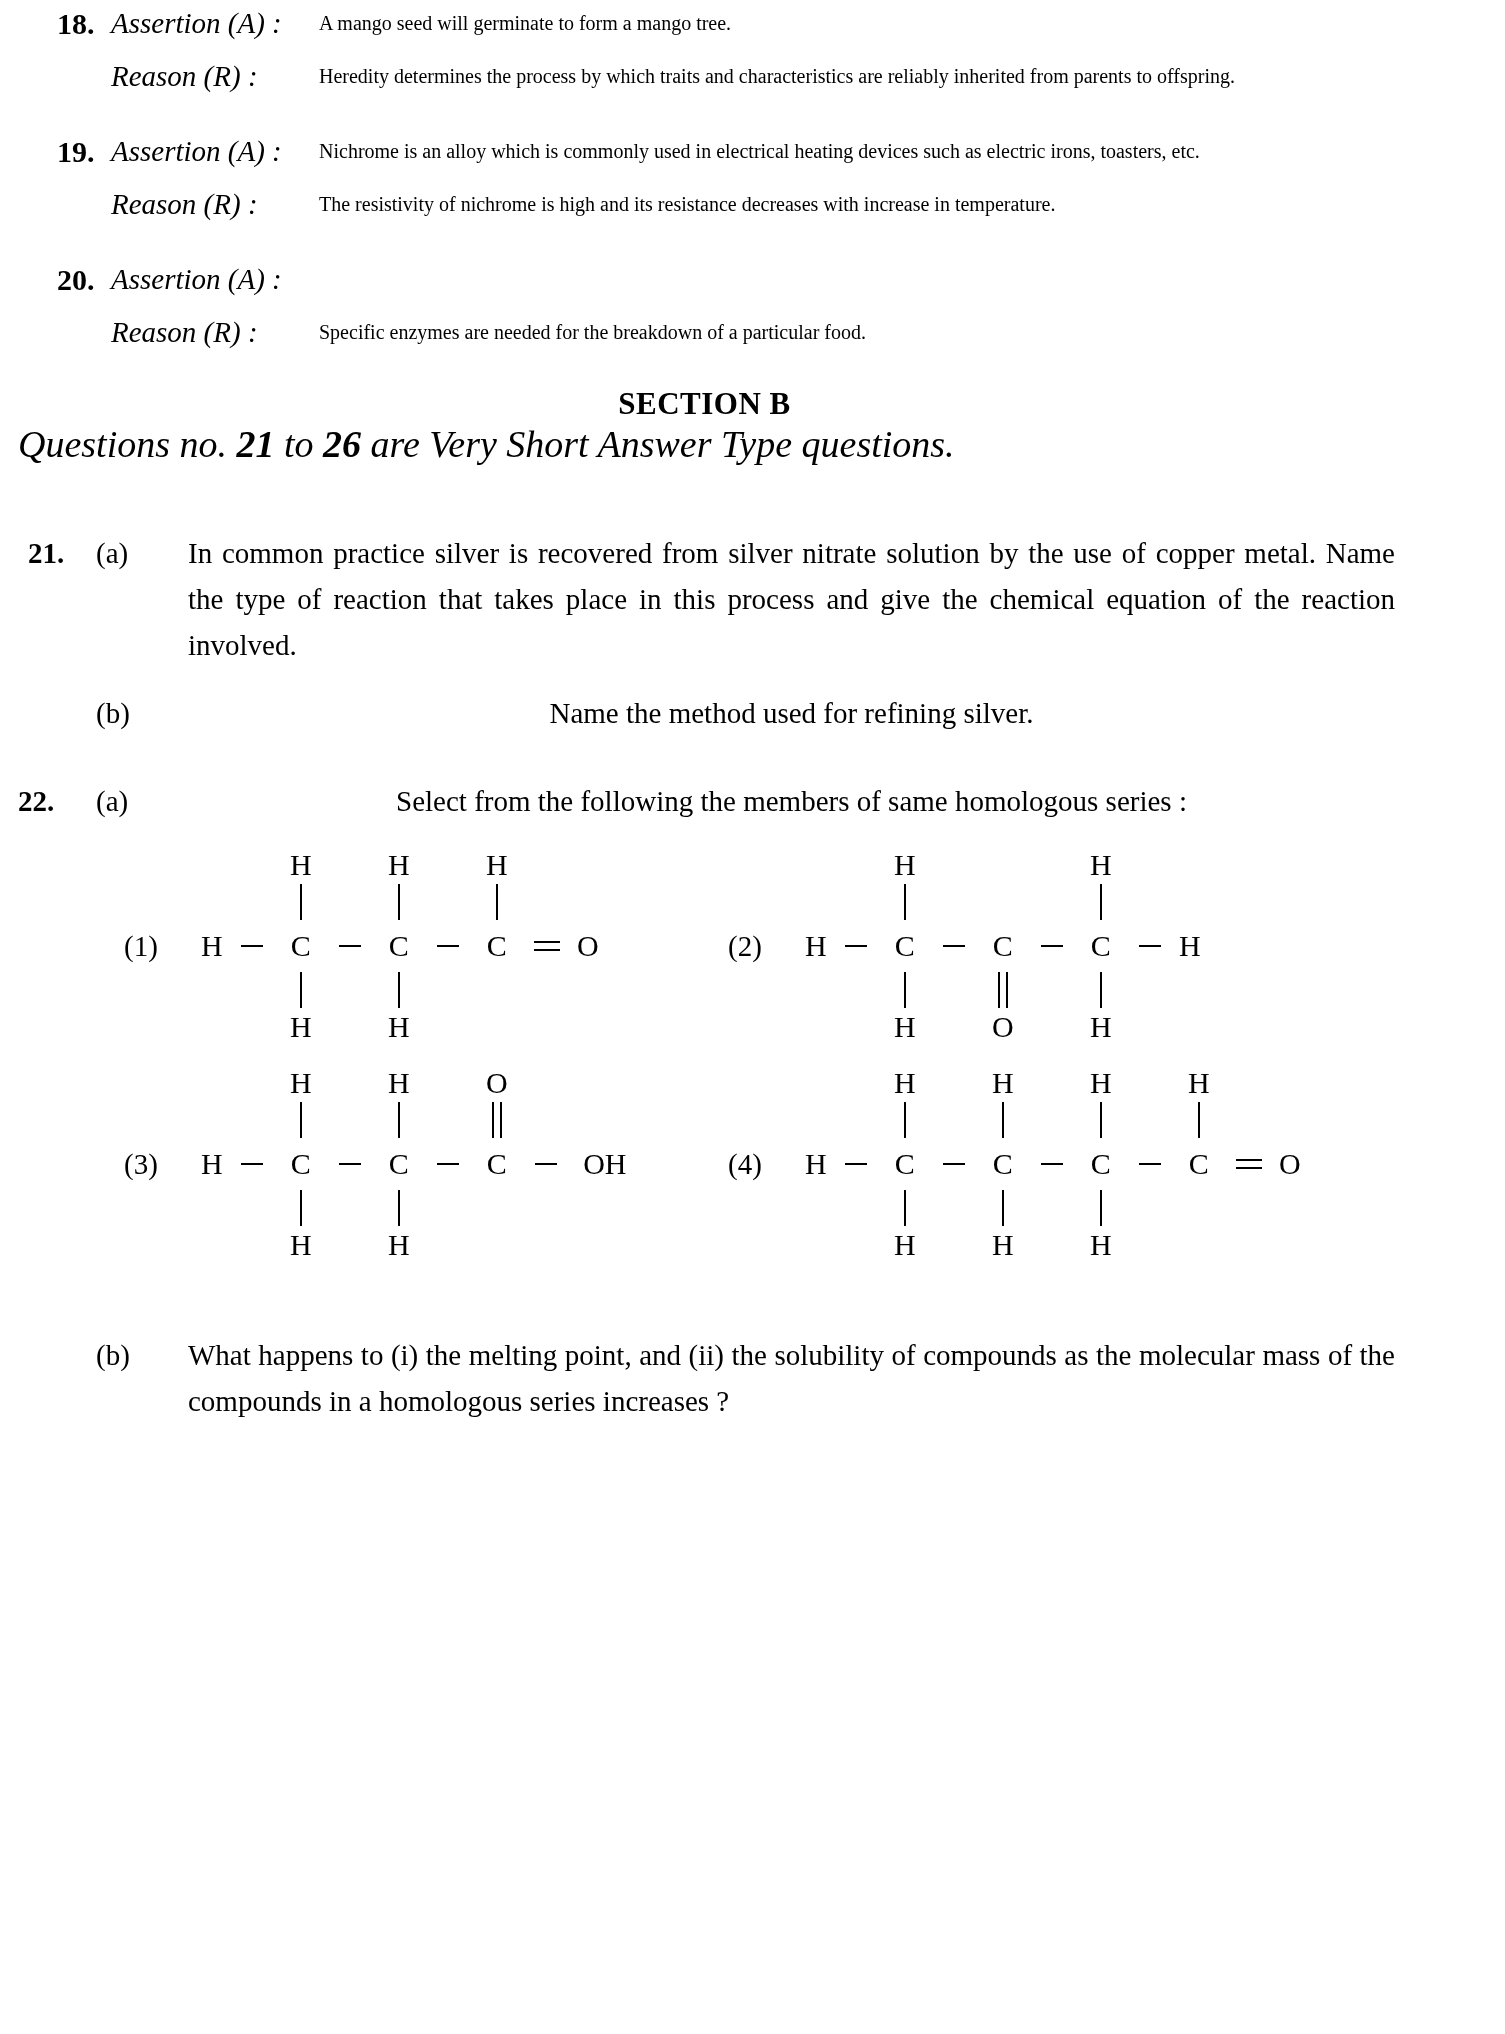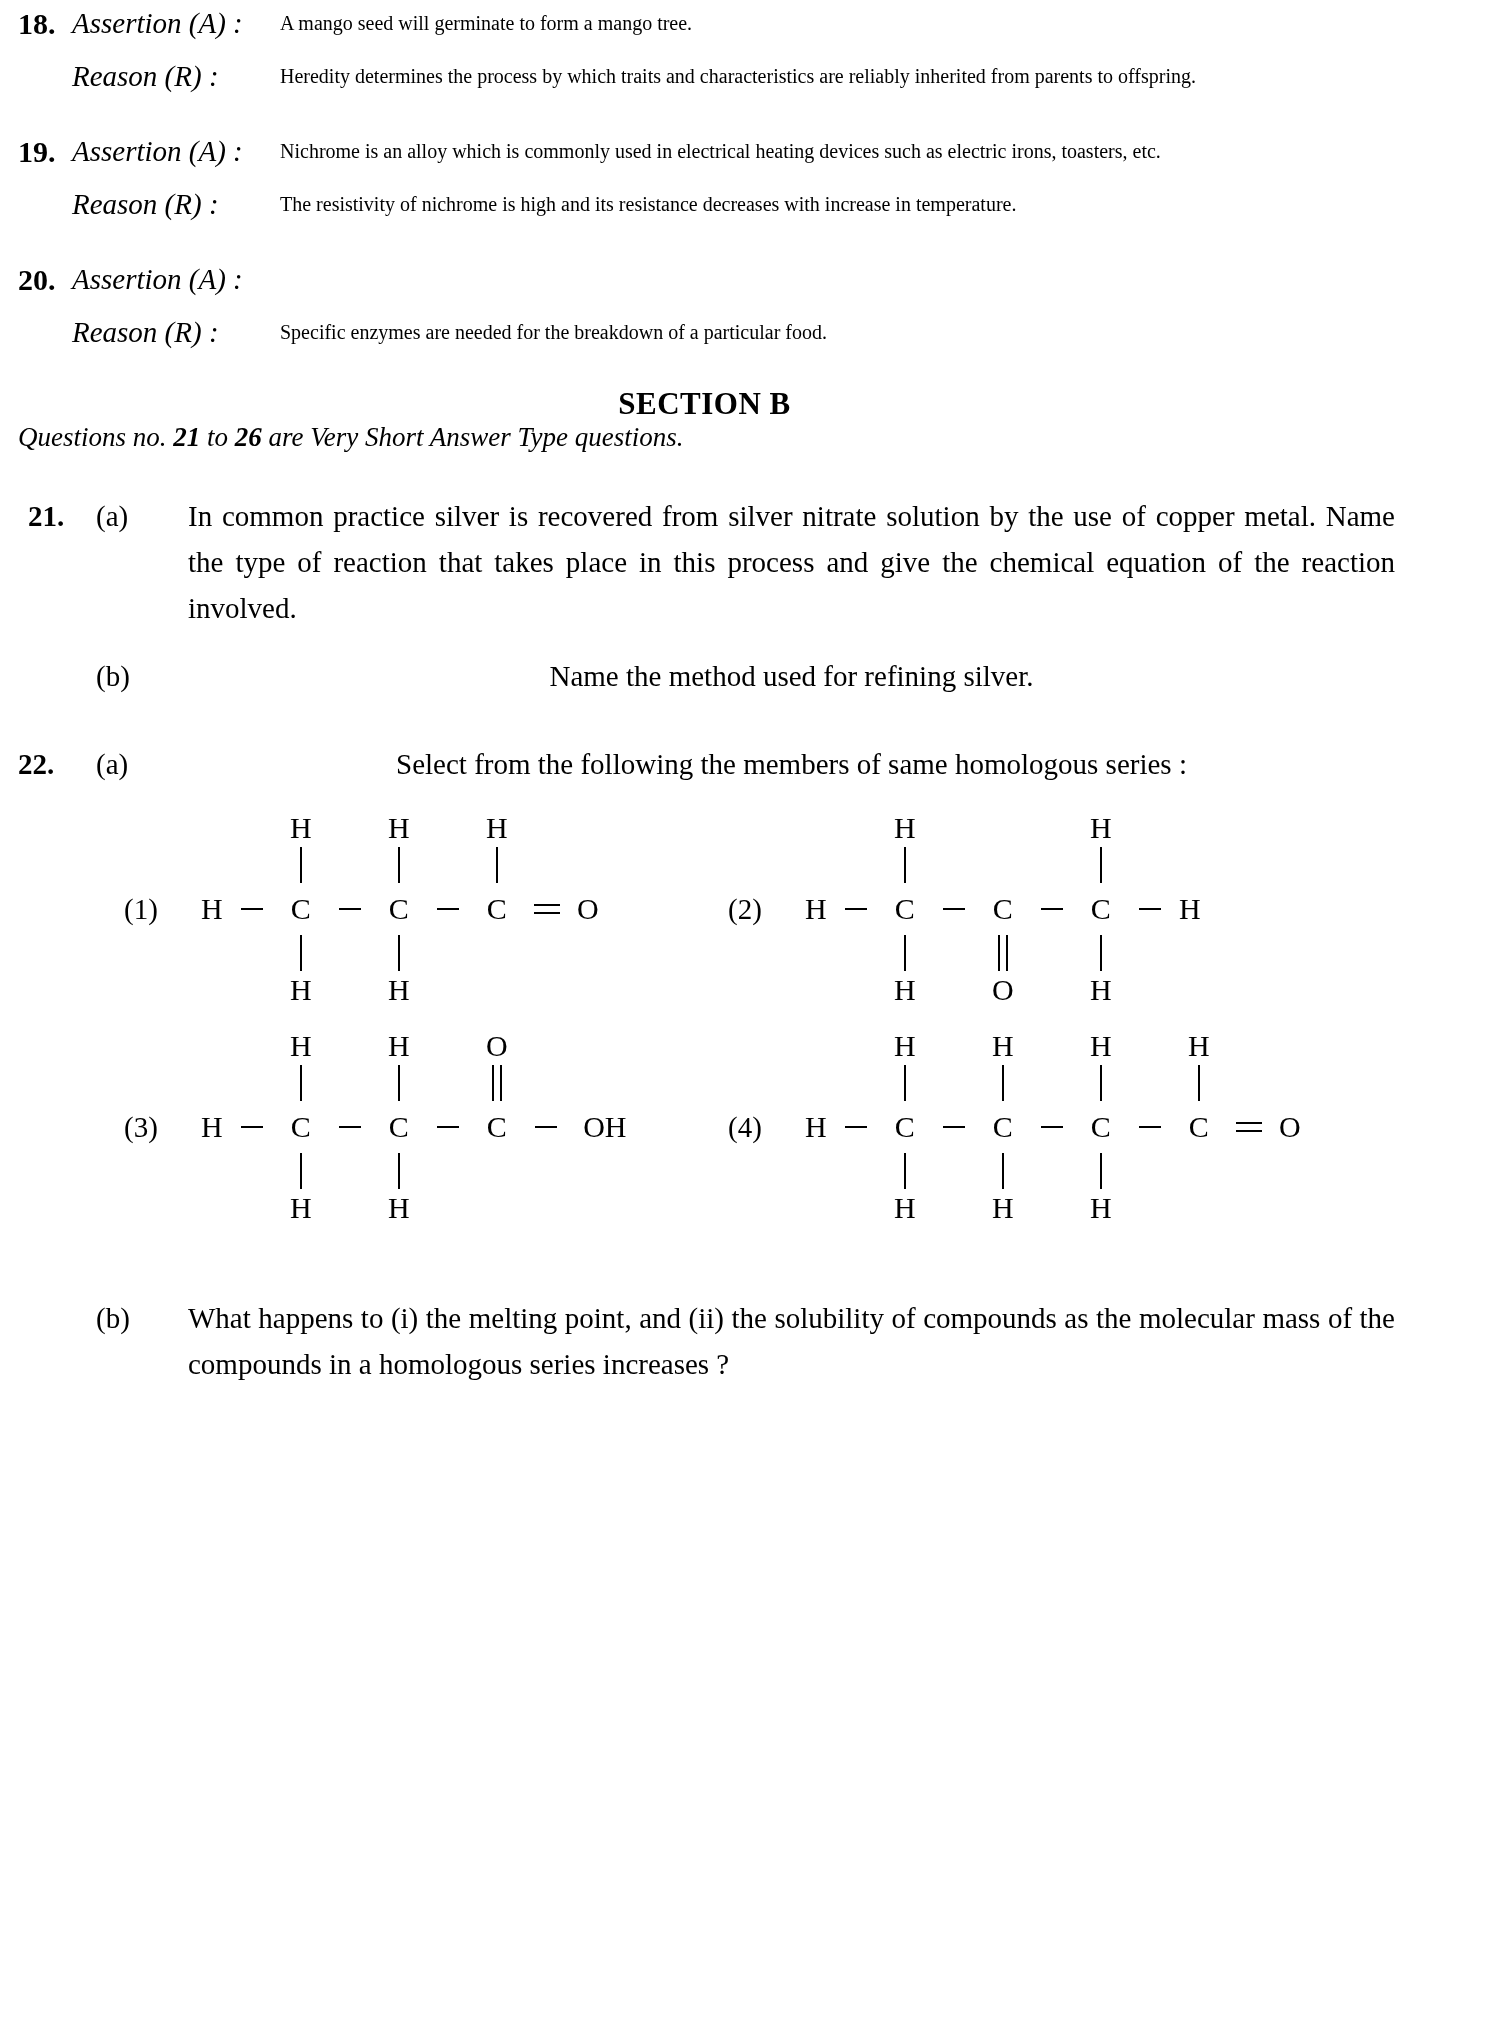--- a/index.html
+++ b/index.html
@@ -31,20 +31,21 @@
   }
   .qnum {
     width: 72px;
     flex: 0 0 72px;
     text-align: left;
     padding-left: 18px;
     box-sizing: border-box;
     font-weight: bold;
     font-size: 30px;
     line-height: 47px;
+    margin-left: 39px;
   }
   .qnum.blank { visibility: hidden; }
 
   .arlabel {
     width: 208px;
     flex: 0 0 208px;
     font-style: italic;
     font-size: 29px;
     line-height: 47px;
     white-space: nowrap;
@@ -64,23 +65,23 @@
   .section-heading {
     text-align: center;
     font-weight: bold;
     font-size: 31px;
     letter-spacing: 0.5px;
     margin-top: 30px;
     padding-right: 96px;
   }
   .section-note {
     font-style: italic;
-    font-size: 27px;
+    font-size: 38px;
     padding-left: 18px;
-    margin-bottom: 40px;
+    margin-bottom: 64px;
   }
   .section-note b { font-weight: bold; font-style: italic; }
 
   
   .pblock {
     display: flex;
     align-items: flex-start;
   }
   .plabel {
     width: 98px;

